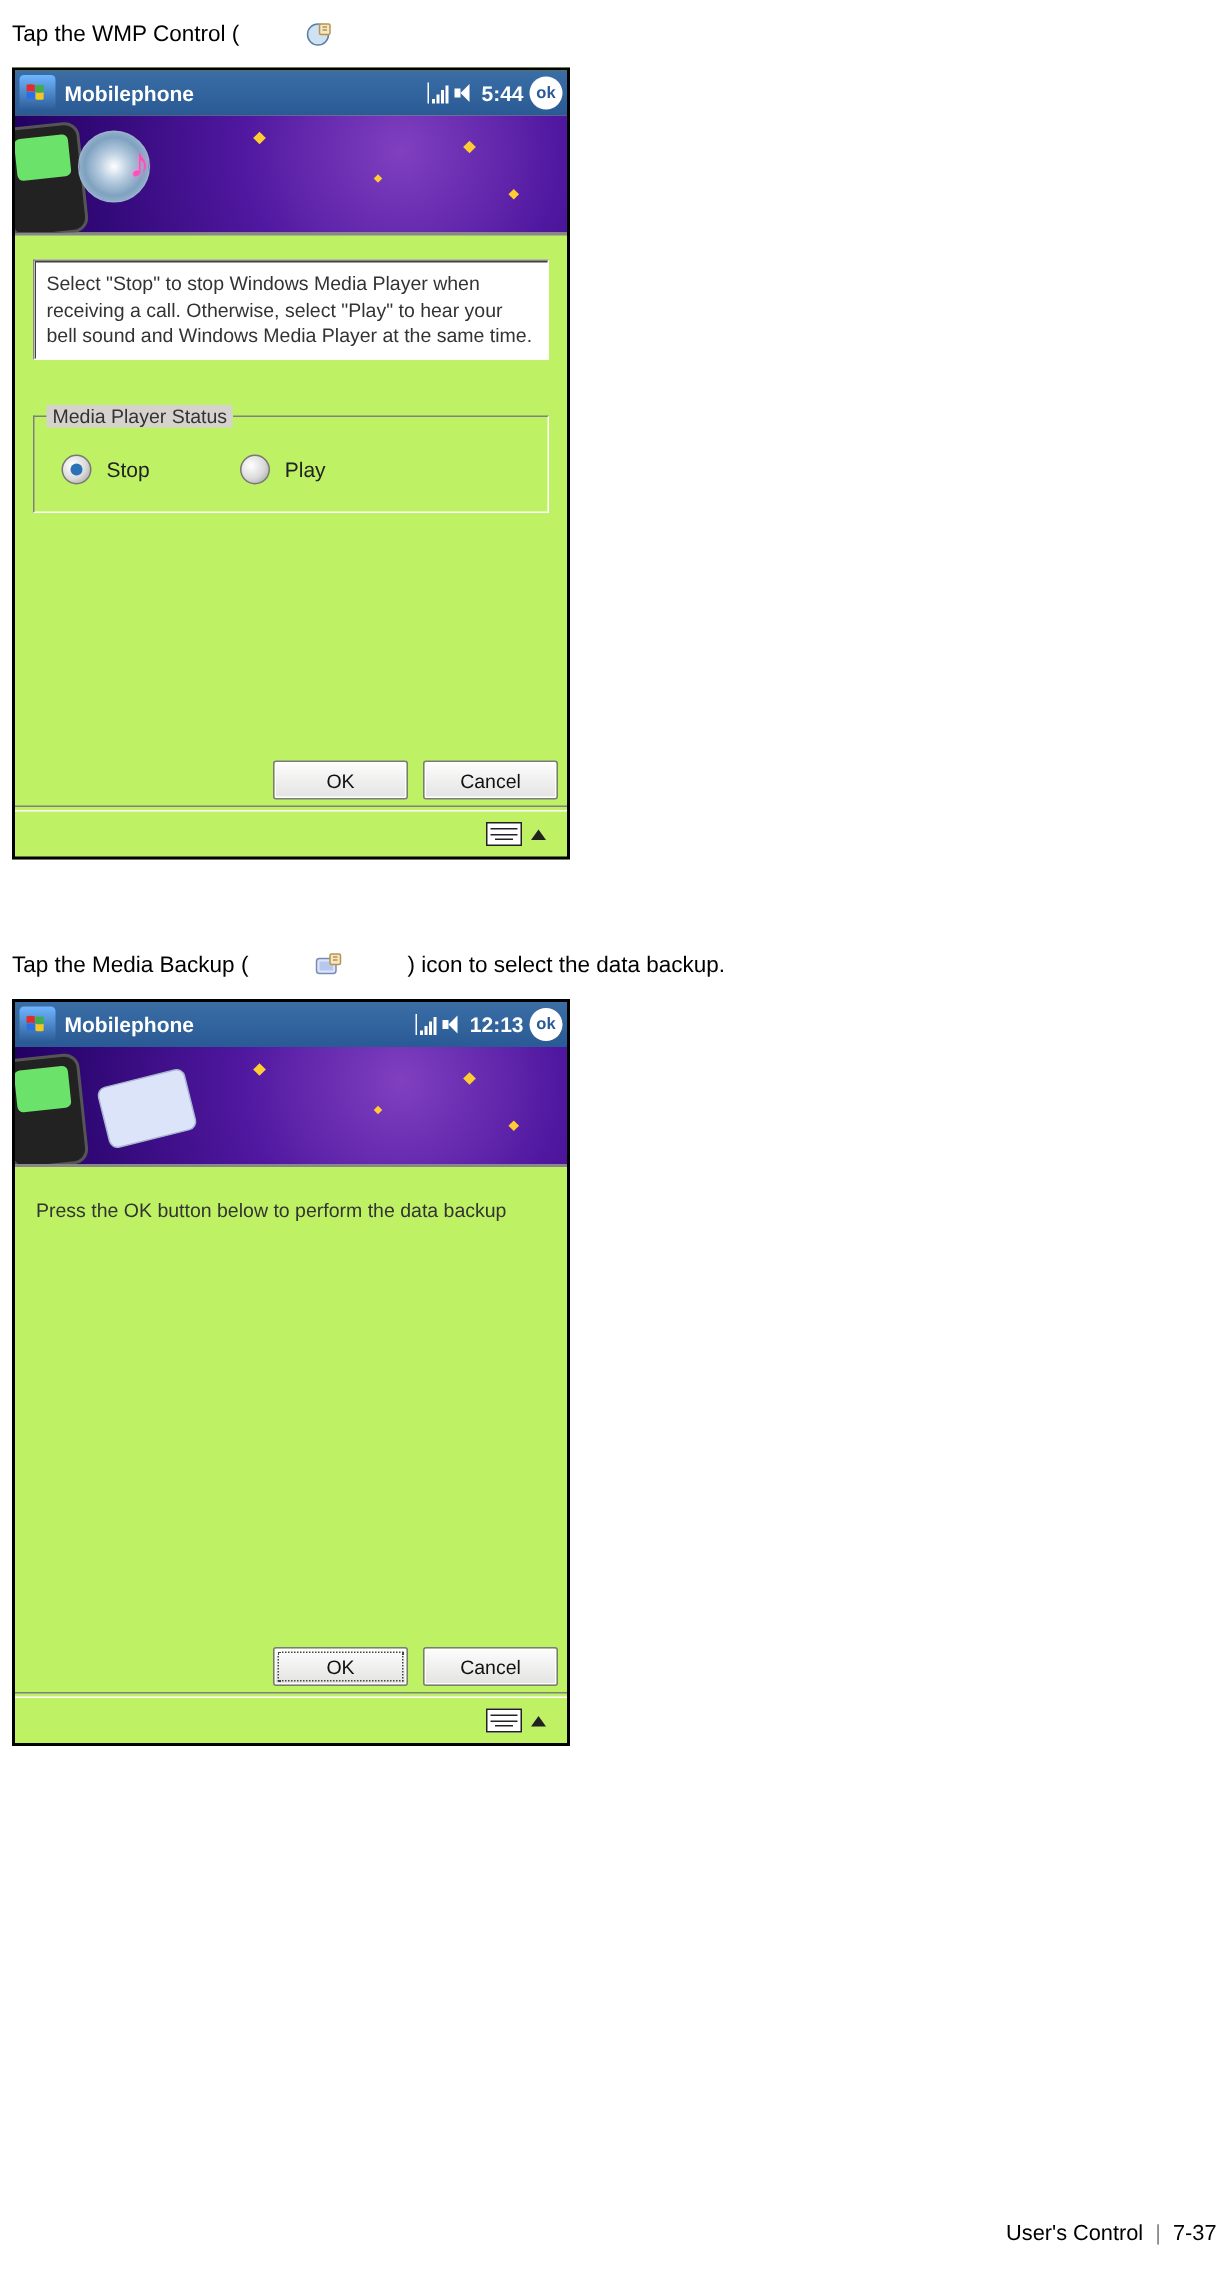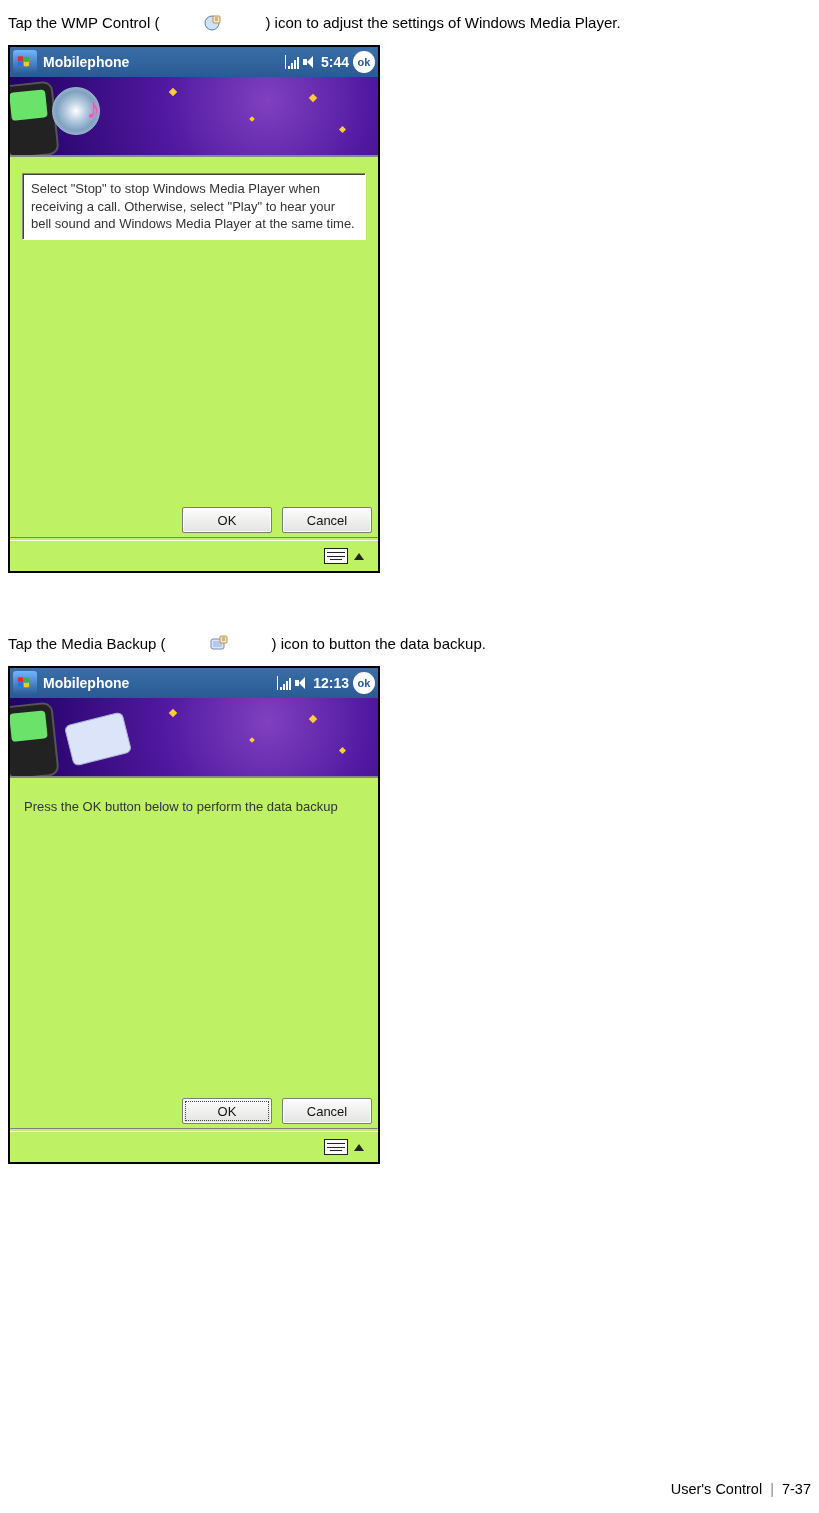--- a/index.html
+++ b/index.html
@@ -293,21 +293,20 @@
 
 <div class="instr">
   <span>Tap the WMP Control (</span>
   <span class="inline-icon">
     <svg viewBox="0 0 20 20">
       <circle cx="10" cy="10" r="7" fill="#cfe2f3" stroke="#5a7fa5" stroke-width="1"></circle>
       <rect x="11" y="3" width="7" height="7" rx="1" fill="#f8e6c0" stroke="#b59550"></rect>
       <path d="M13 5 h3 M13 7 h3" stroke="#8a6a30" stroke-width="0.8"></path>
     </svg>
   </span>
-  <span>) icon to adjust the settings of Windows Media Player.</span>
 </div>
 
 <div class="screenshot">
   <div class="titlebar">
     <div class="winflag">
       <svg viewBox="0 0 22 22">
         <path d="M3 5 q4 -1 8 0 q4 1 8 0 v10 q-4 1 -8 0 q-4 -1 -8 0 z" fill="none"></path>
         <path d="M3 5 q3 -0.8 6 0 v5 q-3 -0.8 -6 0 z" fill="#e52a2a"></path>
         <path d="M9.5 5 q3 0.8 6 0 v5 q-3 0.8 -6 0 z" fill="#3cb043"></path>
         <path d="M3 10.5 q3 -0.8 6 0 v5 q-3 -0.8 -6 0 z" fill="#2a6fe5"></path>
@@ -337,20 +336,33 @@
     <div class="note">♪</div>
     <div class="star" style="left:160px;top:12px;"></div>
     <div class="star" style="left:240px;top:40px;width:4px;height:4px;"></div>
     <div class="star" style="left:300px;top:18px;"></div>
     <div class="star" style="left:330px;top:50px;width:5px;height:5px;"></div>
   </div>
 
   <div class="scr-body">
     <div class="info-box">Select "Stop" to stop Windows Media Player when receiving a call. Otherwise, select "Play" to hear your bell sound and Windows Media Player at the same time.</div>
 
+    <fieldset class="mps">
+      <legend>Media Player Status</legend>
+      <div class="radio-row">
+        <div class="radio-opt">
+          <span class="radio selected"></span>
+          <span>Stop</span>
+        </div>
+        <div class="radio-opt">
+          <span class="radio"></span>
+          <span>Play</span>
+        </div>
+      </div>
+    </fieldset>
   </div>
 
   <div class="btn-row">
     <div class="win-btn">
       <span>OK</span>
     </div>
     <div class="win-btn">
       <span>Cancel</span>
     </div>
   </div>
@@ -366,21 +378,21 @@
 <div class="instr" style="margin-top:20px;">
   <span>Tap the Media Backup (</span>
   <span class="inline-icon">
     <svg viewBox="0 0 20 20">
       <rect x="2" y="5" width="13" height="10" rx="2" fill="#dbe4f8" stroke="#7a8ab0"></rect>
       <rect x="4" y="7" width="9" height="6" fill="#b7c8ef"></rect>
       <rect x="11" y="2" width="7" height="7" rx="1" fill="#f8e6c0" stroke="#b59550"></rect>
       <path d="M13 4 h3 M13 6 h3" stroke="#8a6a30" stroke-width="0.8"></path>
     </svg>
   </span>
-  <span>) icon to button the data backup.</span>
+  <span>) icon to select the data backup.</span>
 </div>
 
 <div class="screenshot" style="margin-bottom:0;">
   <div class="titlebar">
     <div class="winflag">
       <svg viewBox="0 0 22 22">
         <path d="M3 5 q3 -0.8 6 0 v5 q-3 -0.8 -6 0 z" fill="#e52a2a"></path>
         <path d="M9.5 5 q3 0.8 6 0 v5 q-3 0.8 -6 0 z" fill="#3cb043"></path>
         <path d="M3 10.5 q3 -0.8 6 0 v5 q-3 -0.8 -6 0 z" fill="#2a6fe5"></path>
         <path d="M9.5 10.5 q3 0.8 6 0 v5 q-3 0.8 -6 0 z" fill="#f2c722"></path>

